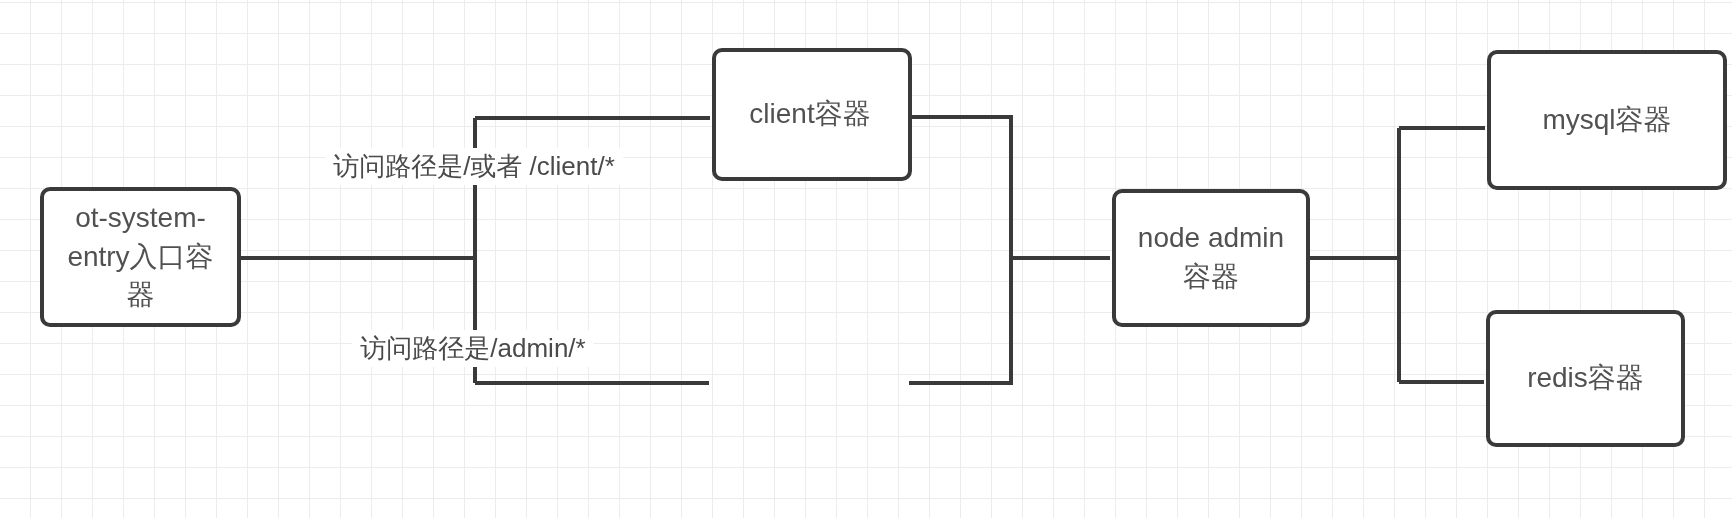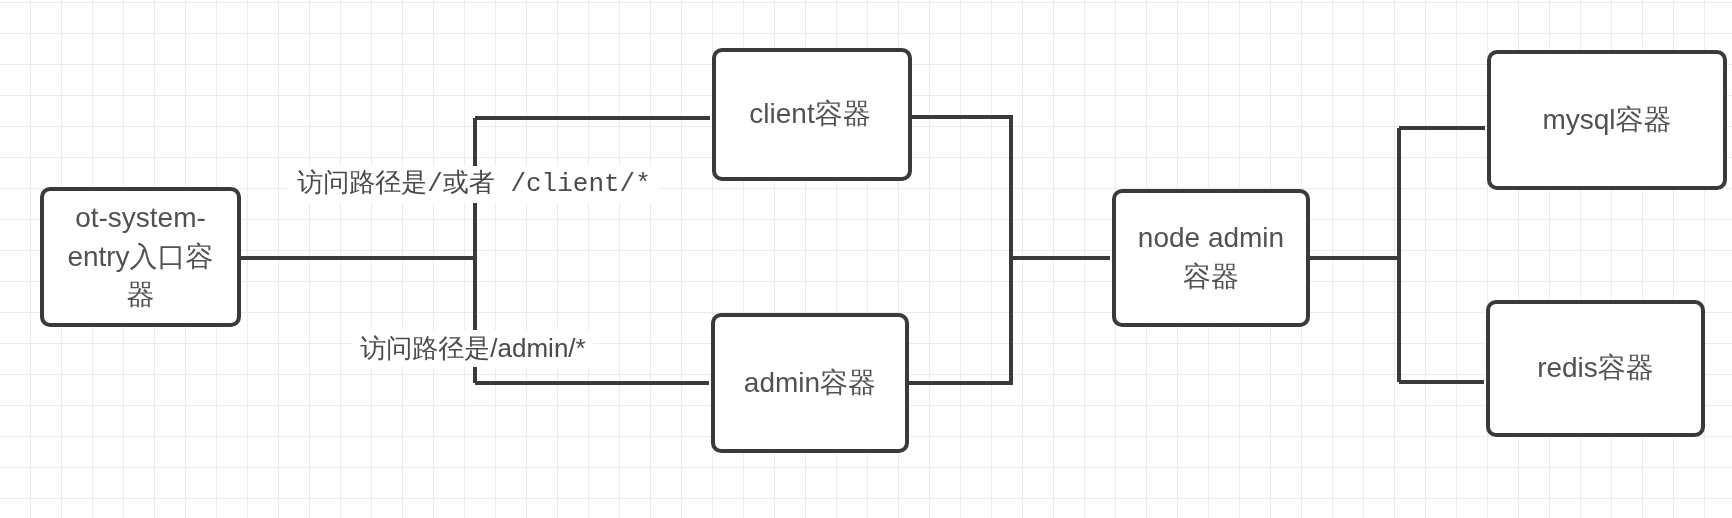--- a/index.html
+++ b/index.html
@@ -84,33 +84,30 @@
   </svg>
 
   <div class="node" style="left:40px; top:187px; width:201px; height:140px;">
     <span>ot-system-entry入口容器</span>
   </div>
 
   <div class="node" style="left:712px; top:48px; width:200px; height:133px;padding-left:8px;">
     <span>client容器</span>
   </div>
 
-  <div class="node" style="left:711px; top:313px; width:198px; height:140px;">
-    <span>admin容器</span>
-  </div>
 
   <div class="node" style="left:1112px; top:189px; width:198px; height:138px;">
     <span>node admin 容器</span>
   </div>
 
   <div class="node" style="left:1487px; top:50px; width:240px; height:140px;">
     <span>mysql容器</span>
   </div>
 
-  <div class="node" style="left:1486px; top:300px; width:219px; height:137px;">
+  <div class="node" style="left:1486px; top:310px; width:199px; height:137px;">
     <span>redis容器</span>
   </div>
 
-  <div class="edge-label" style="left:474px; top:166px;font-family:Liberation Mono, monospace;">访问路径是/或者 /client/*</div>
+  <div class="edge-label" style="left:474px; top:148px;">访问路径是/或者 /client/*</div>
 
   <div class="edge-label" style="left:473px; top:303px;margin-top:27px;">访问路径是/admin/*</div>
 
 </div>
 
 </body></html>

